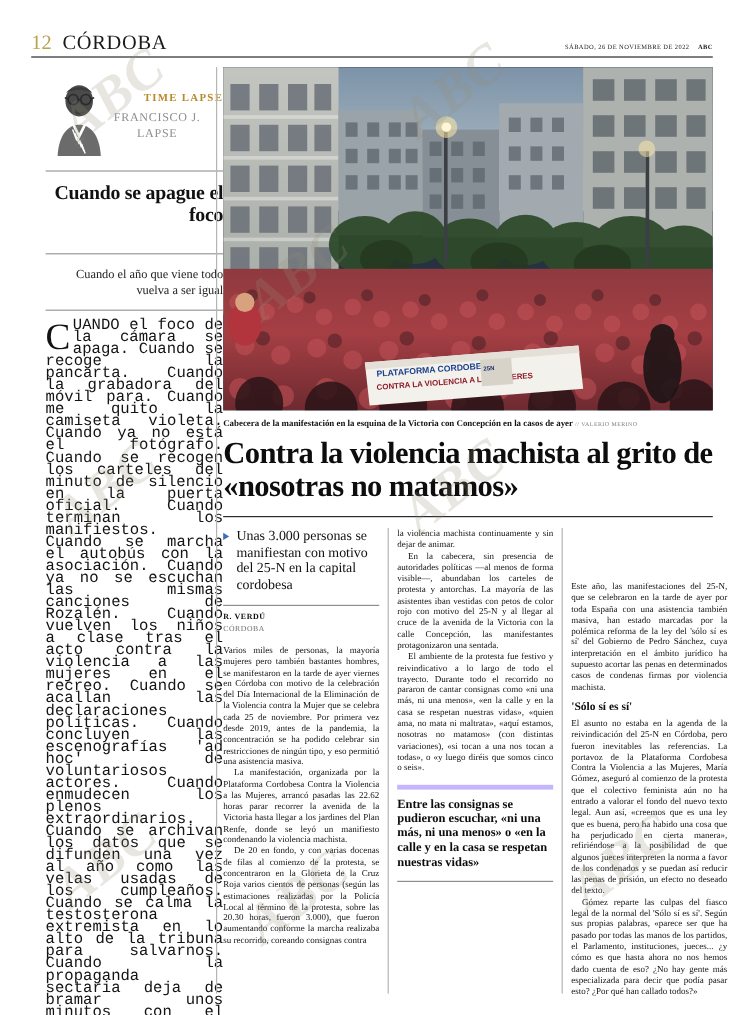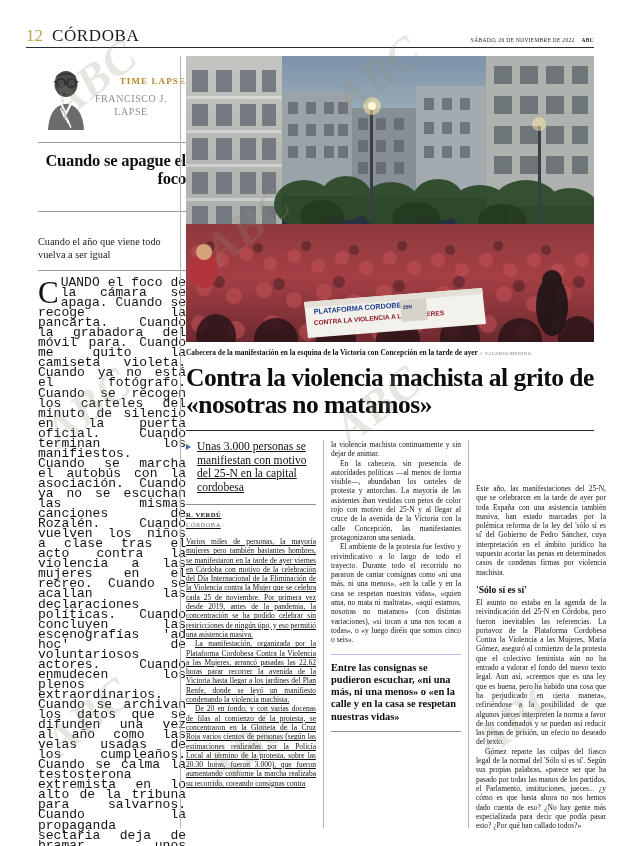--- a/index.html
+++ b/index.html
@@ -120,23 +120,23 @@
     line-height: 18px;
     text-align: right;
     margin-top: 9px;
     margin-bottom: 23px;
     letter-spacing: -0.2px;
   }
   .op-sub {
     font-family: "Liberation Serif", serif;
     font-size: 10.3px;
     line-height: 12.5px;
-    text-align: left;
+    text-align: right;
     color: #222;
-    margin-top: 24px;
+    margin-top: 12px;
     margin-bottom: 9px;
   }
   .op-body {
     font-family: Liberation Mono, monospace;
     font-size: 13px;
     line-height: 10.05px;
     text-align: justify;
     color: #131313;
     hyphens: auto;
     -webkit-hyphens: auto;
@@ -212,21 +212,21 @@
     font-family: "Liberation Serif", serif;
     font-size: 7.5px;
     line-height: 9.3px;
     text-align: justify;
     color: #141414;
     hyphens: auto;
     -webkit-hyphens: auto;
   }
   .art-col p { text-indent: 9px; }
   .art-col p.noind { text-indent: 0; }
-  #col1 { left: 186px; text-decoration: underline; }
+  #col1 { left: 186px; }
   #col2 { left: 331px; }
   #col3 { left: 476px; margin-top: 44px; }
 
   .lede {
     font-family: "Liberation Serif", serif;
     font-size: 11.6px;
     line-height: 13.6px;
     font-weight: 400;
     color: #111;
     text-align: left;
@@ -264,21 +264,21 @@
     color: #6f6f6f;
   }
 
   .pullquote {
     font-family: "Liberation Serif", serif;
     font-weight: 700;
     font-size: 10.4px;
     line-height: 12.3px;
     text-align: left;
     color: #0d0d0d;
-    border-top: 1px solid #c4b5fd;
+    border-top: 4px solid #c4b5fd;
     border-bottom: 1px solid #8d8d8d;
     padding: 7px 0 8px 0;
     margin: 9px 0 9px 0;
     text-indent: 0;
   }
   .pullquote.not { border-top: none; padding-top: 7px; }
 
   .subhead {
     font-family: "Liberation Serif", serif;
     font-weight: 700;
@@ -574,21 +574,21 @@
       </g>
 
       <g fill="#1d1416" opacity="0.9">
         <ellipse cx="366" cy="250" rx="16" ry="30"></ellipse>
         <circle cx="366" cy="224" r="10"></circle>
       </g>
     </svg>
   </div>
 
   <div class="caption">
-    <span>Cabecera de la manifestación en la esquina de la Victoria con Concepción en la tarde de ayer</span>
+    <span>Cabecera de la manifestación en la esquina de la Victoria con Concepción en la casos de ayer</span>
     <span class="credit">// VALERIO MERINO</span>
   </div>
 
   <h1 class="main-headline">Contra la violencia machista al grito de «nosotras no matamos»</h1>
   <div class="rule-under-head"></div>
 
   <div class="vrule" style="left:323px; top:440px; height:388px;"></div>
   <div class="vrule" style="left:468px; top:440px; height:388px;"></div>
 
   <div class="art-col" id="col1">

